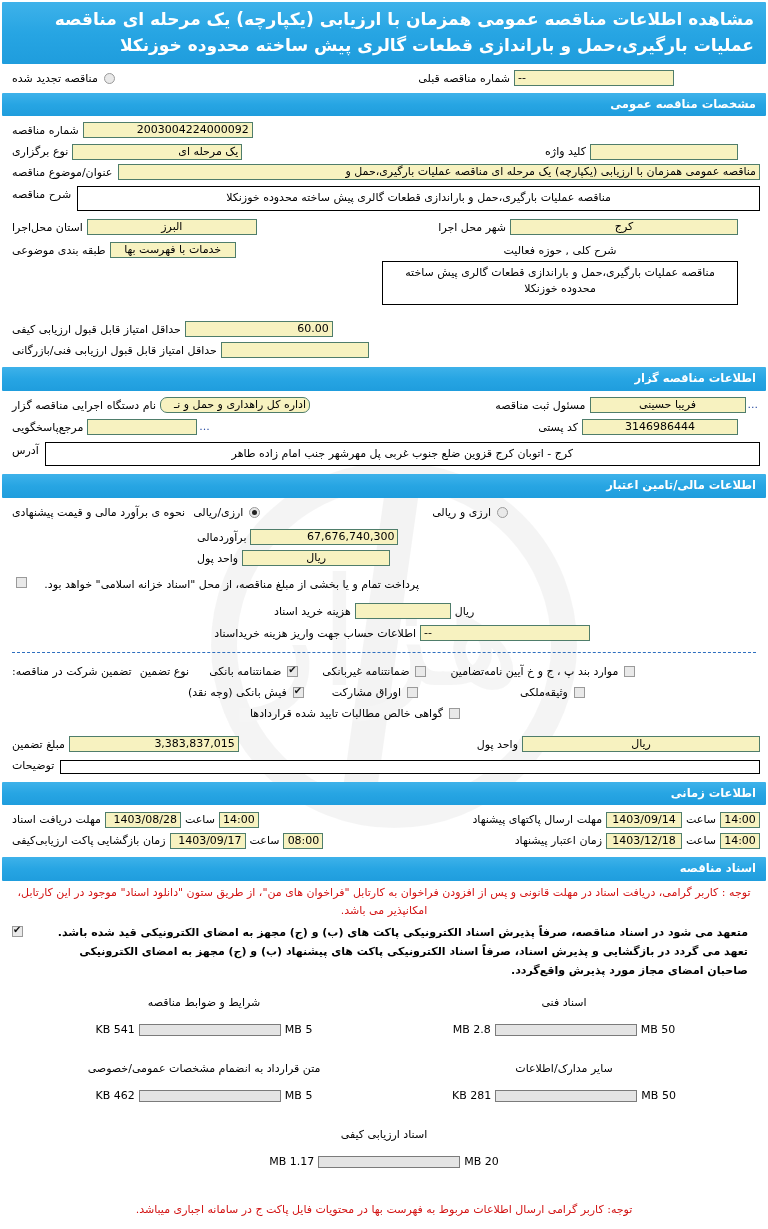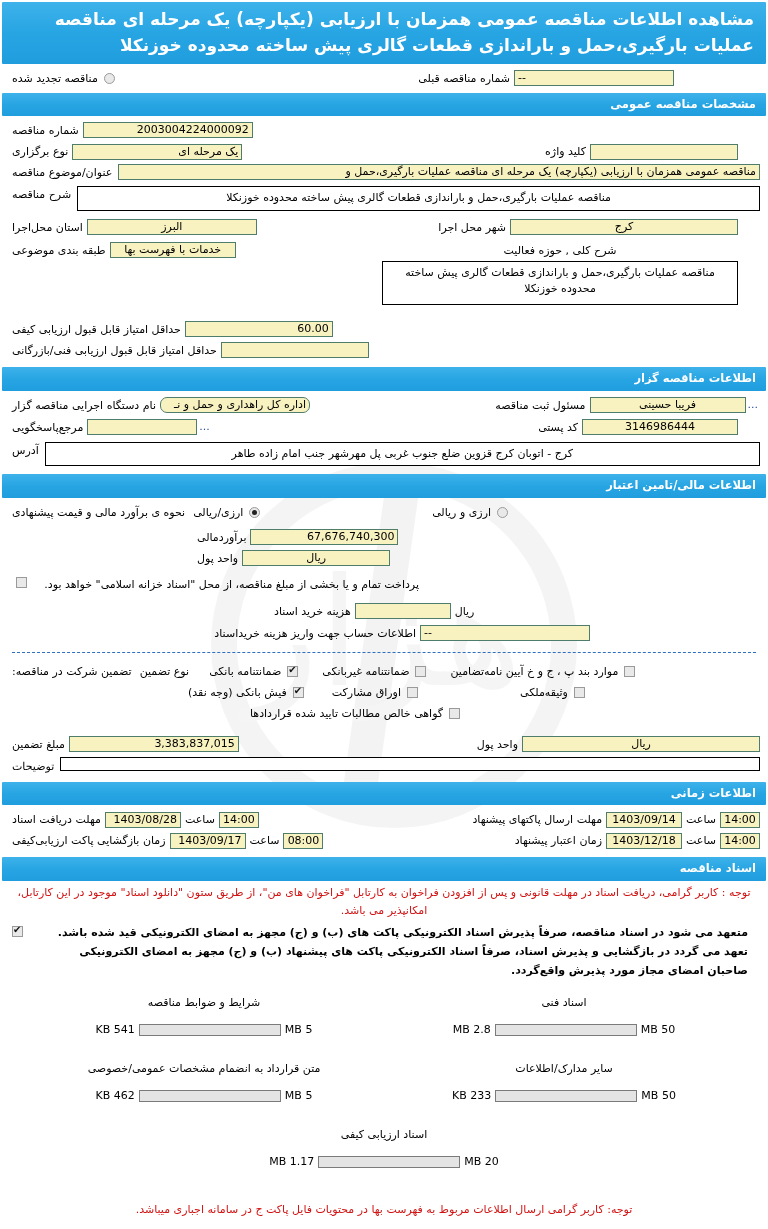--- a/index.html
+++ b/index.html
@@ -354,21 +354,21 @@
     </div>
 
     <div class="row" style="align-items:center; padding-top:12px;">
       <div class="fld" style="width:238px; text-align:center;">ریال</div>
       <span class="lbl">واحد پول</span>
       <div style="flex:1"></div>
       <div class="fld" style="width:170px;">3,383,837,015</div>
       <span class="lbl">مبلغ تضمین</span>
     </div>
 
-    <div class="row" style="align-items:flex-start; padding-top:2px; padding-bottom:4px;font-family:Liberation Serif, serif;">
+    <div class="row" style="align-items:flex-end; padding-top:2px; padding-bottom:4px;">
       <div class="box" style="flex:1; height:14px; padding:0 4px; margin-left:2px;"></div>
       <span class="lbl">توضیحات</span>
     </div>
   </div>
 
   <div class="bar">اطلاعات زمانی</div>
   <div class="sect">
 
     <div class="row" style="align-items:center;">
       <div class="fld" style="width:40px; text-align:center;">14:00</div>
@@ -424,21 +424,21 @@
         </div>
       </div>
     </div>
 
     <div class="up-row">
       <div class="up-col">
         <div class="up-title">سایر مدارک/اطلاعات</div>
         <div class="up-meter">
           <span class="mlbl">50 MB</span>
           <span class="meter"><span class="fill" style="width:1%"></span></span>
-          <span class="mlbl">233 KB</span>
+          <span class="mlbl">281 KB</span>
         </div>
       </div>
       <div class="up-col">
         <div class="up-title">متن قرارداد به انضمام مشخصات عمومی/خصوصی</div>
         <div class="up-meter">
           <span class="mlbl">5 MB</span>
           <span class="meter"><span class="fill" style="width:9%"></span></span>
           <span class="mlbl">462 KB</span>
         </div>
       </div>

